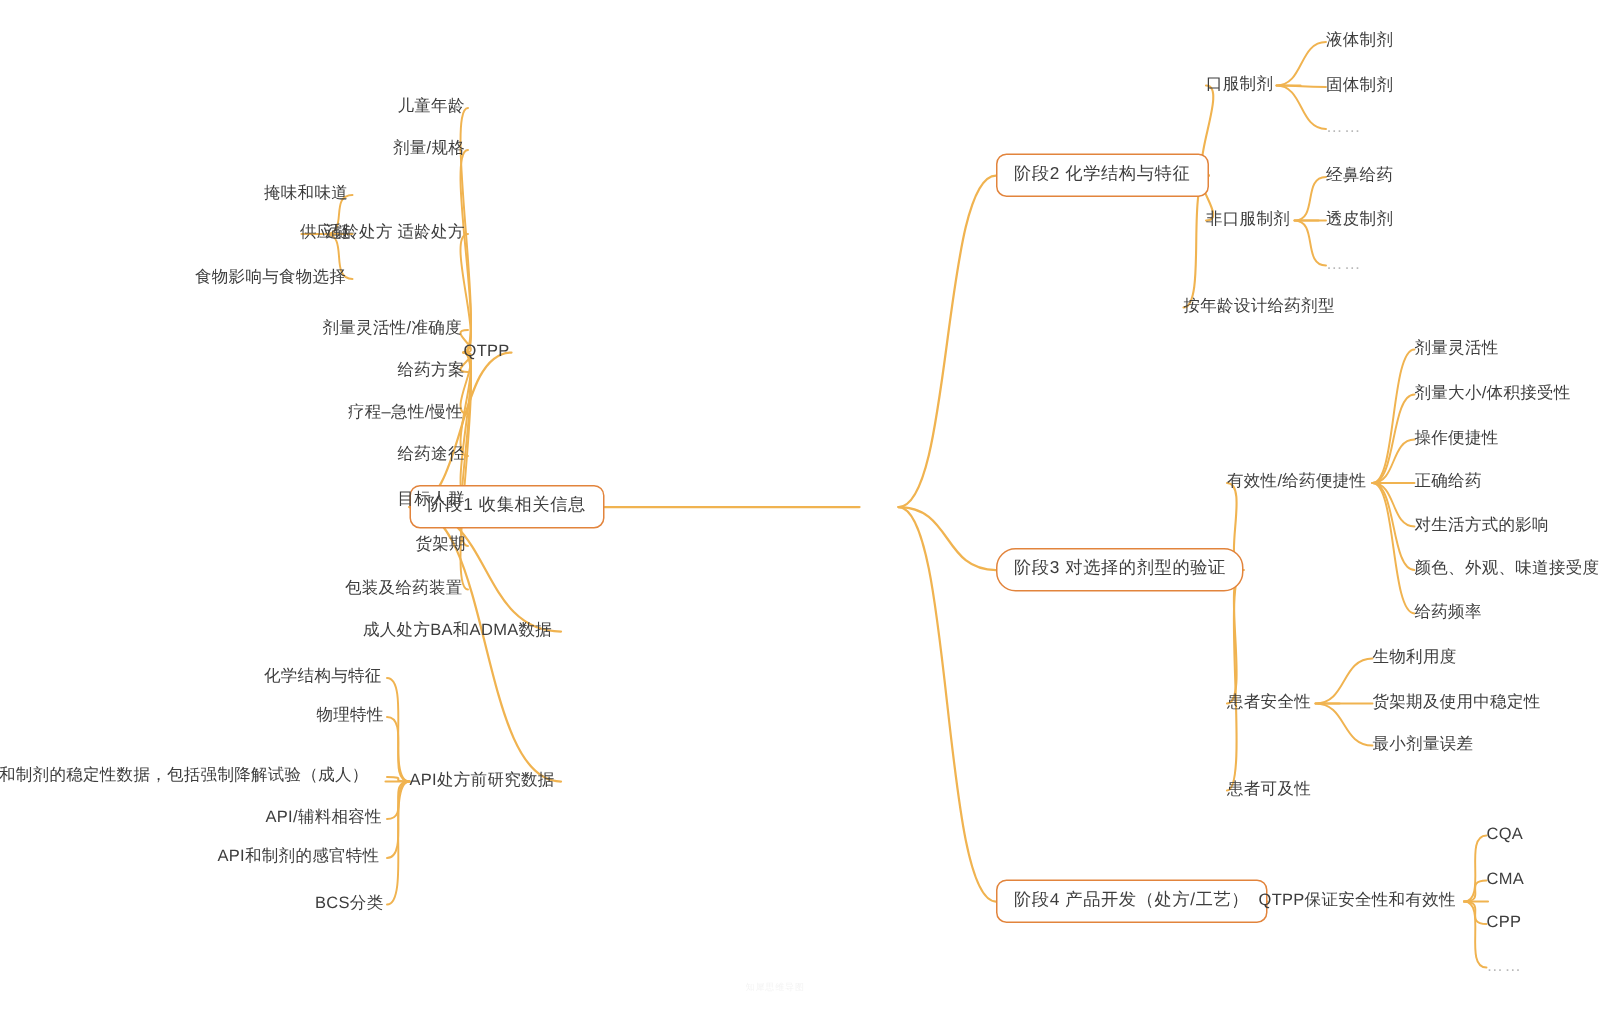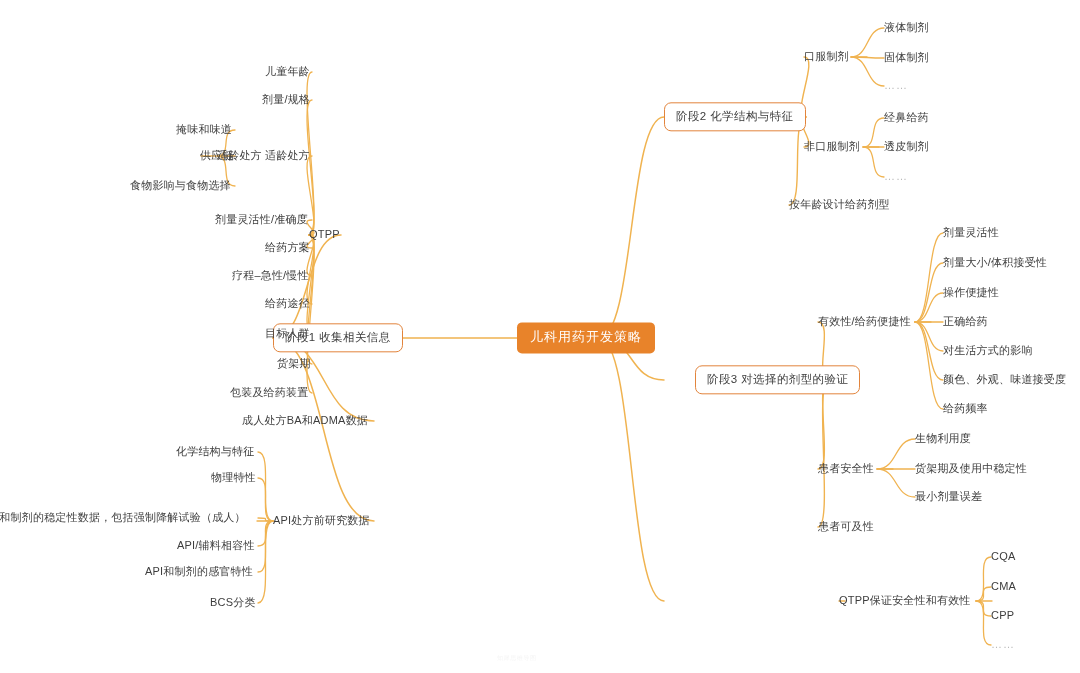--- a/index.html
+++ b/index.html
@@ -119,24 +119,24 @@
       <path d="M 877 469 C 897.9 469, 894.1 469, 915 469" fill="none" stroke="#f0b350" stroke-width="1.3" stroke-linecap="round"></path>
       <path d="M 877 469 C 897.9 469, 894.1 497, 915 497" fill="none" stroke="#f0b350" stroke-width="1.3" stroke-linecap="round"></path>
       <path d="M 879 469 L 893 469" fill="none" stroke="#f0b350" stroke-width="1.4" stroke-linecap="round"></path>
       <path d="M 845 601 C 829 601, 855 601, 839 601" fill="none" stroke="#f0b350" stroke-width="1.4" stroke-linecap="round"></path>
       <path d="M 976 601 C 992 601, 975 557, 991 557" fill="none" stroke="#f0b350" stroke-width="1.3" stroke-linecap="round"></path>
       <path d="M 976 601 C 992 601, 975 587, 991 587" fill="none" stroke="#f0b350" stroke-width="1.3" stroke-linecap="round"></path>
       <path d="M 976 601 C 992 601, 975 616, 991 616" fill="none" stroke="#f0b350" stroke-width="1.3" stroke-linecap="round"></path>
       <path d="M 976 601 C 992 601, 975 645, 991 645" fill="none" stroke="#f0b350" stroke-width="1.3" stroke-linecap="round"></path>
       <path d="M 978 601 L 992 601" fill="none" stroke="#f0b350" stroke-width="1.4" stroke-linecap="round"></path>
     </svg>
-<div class="node root" style="left: 586px; top: 338px;">儿科用药开发策略</div>
     <div class="node stage" style="top: 338px; left: 273px;">阶段1 收集相关信息</div>
     <div class="node stage" style="top: 117px; left: 664px;">阶段2 化学结构与特征</div>
-    <div class="node stage" style="top: 380px; left: 695px;">阶段3 对选择的剂型的验证</div>
+    <div class="node stage" style="top: 380px; left: 664px; border-radius: 13px;">阶段3 对选择的剂型的验证</div>
+    <div class="node stage" style="top: 601px; left: 664px;">阶段4 产品开发（处方/工艺）</div>
     <div class="node leaf " style="top: 235px; left: 309px;">QTPP</div>
     <div class="node leaf " style="top: 72px; left: 265px;">儿童年龄</div>
     <div class="node leaf " style="top: 100px; left: 262px;">剂量/规格</div>
     <div class="node leaf " style="top: 156px; left: 265px;">适龄处方</div>
     <div class="node leaf " style="top: 220px; left: 215px;">剂量灵活性/准确度</div>
     <div class="node leaf " style="top: 248px; left: 265px;">给药方案</div>
     <div class="node leaf " style="top: 276px; left: 232px;">疗程–急性/慢性</div>
     <div class="node leaf " style="top: 304px; left: 265px;">给药途径</div>
     <div class="node leaf " style="top: 334px; left: 265px;">目标人群</div>
     <div class="node leaf " style="top: 364px; left: 277px;">货架期</div>

